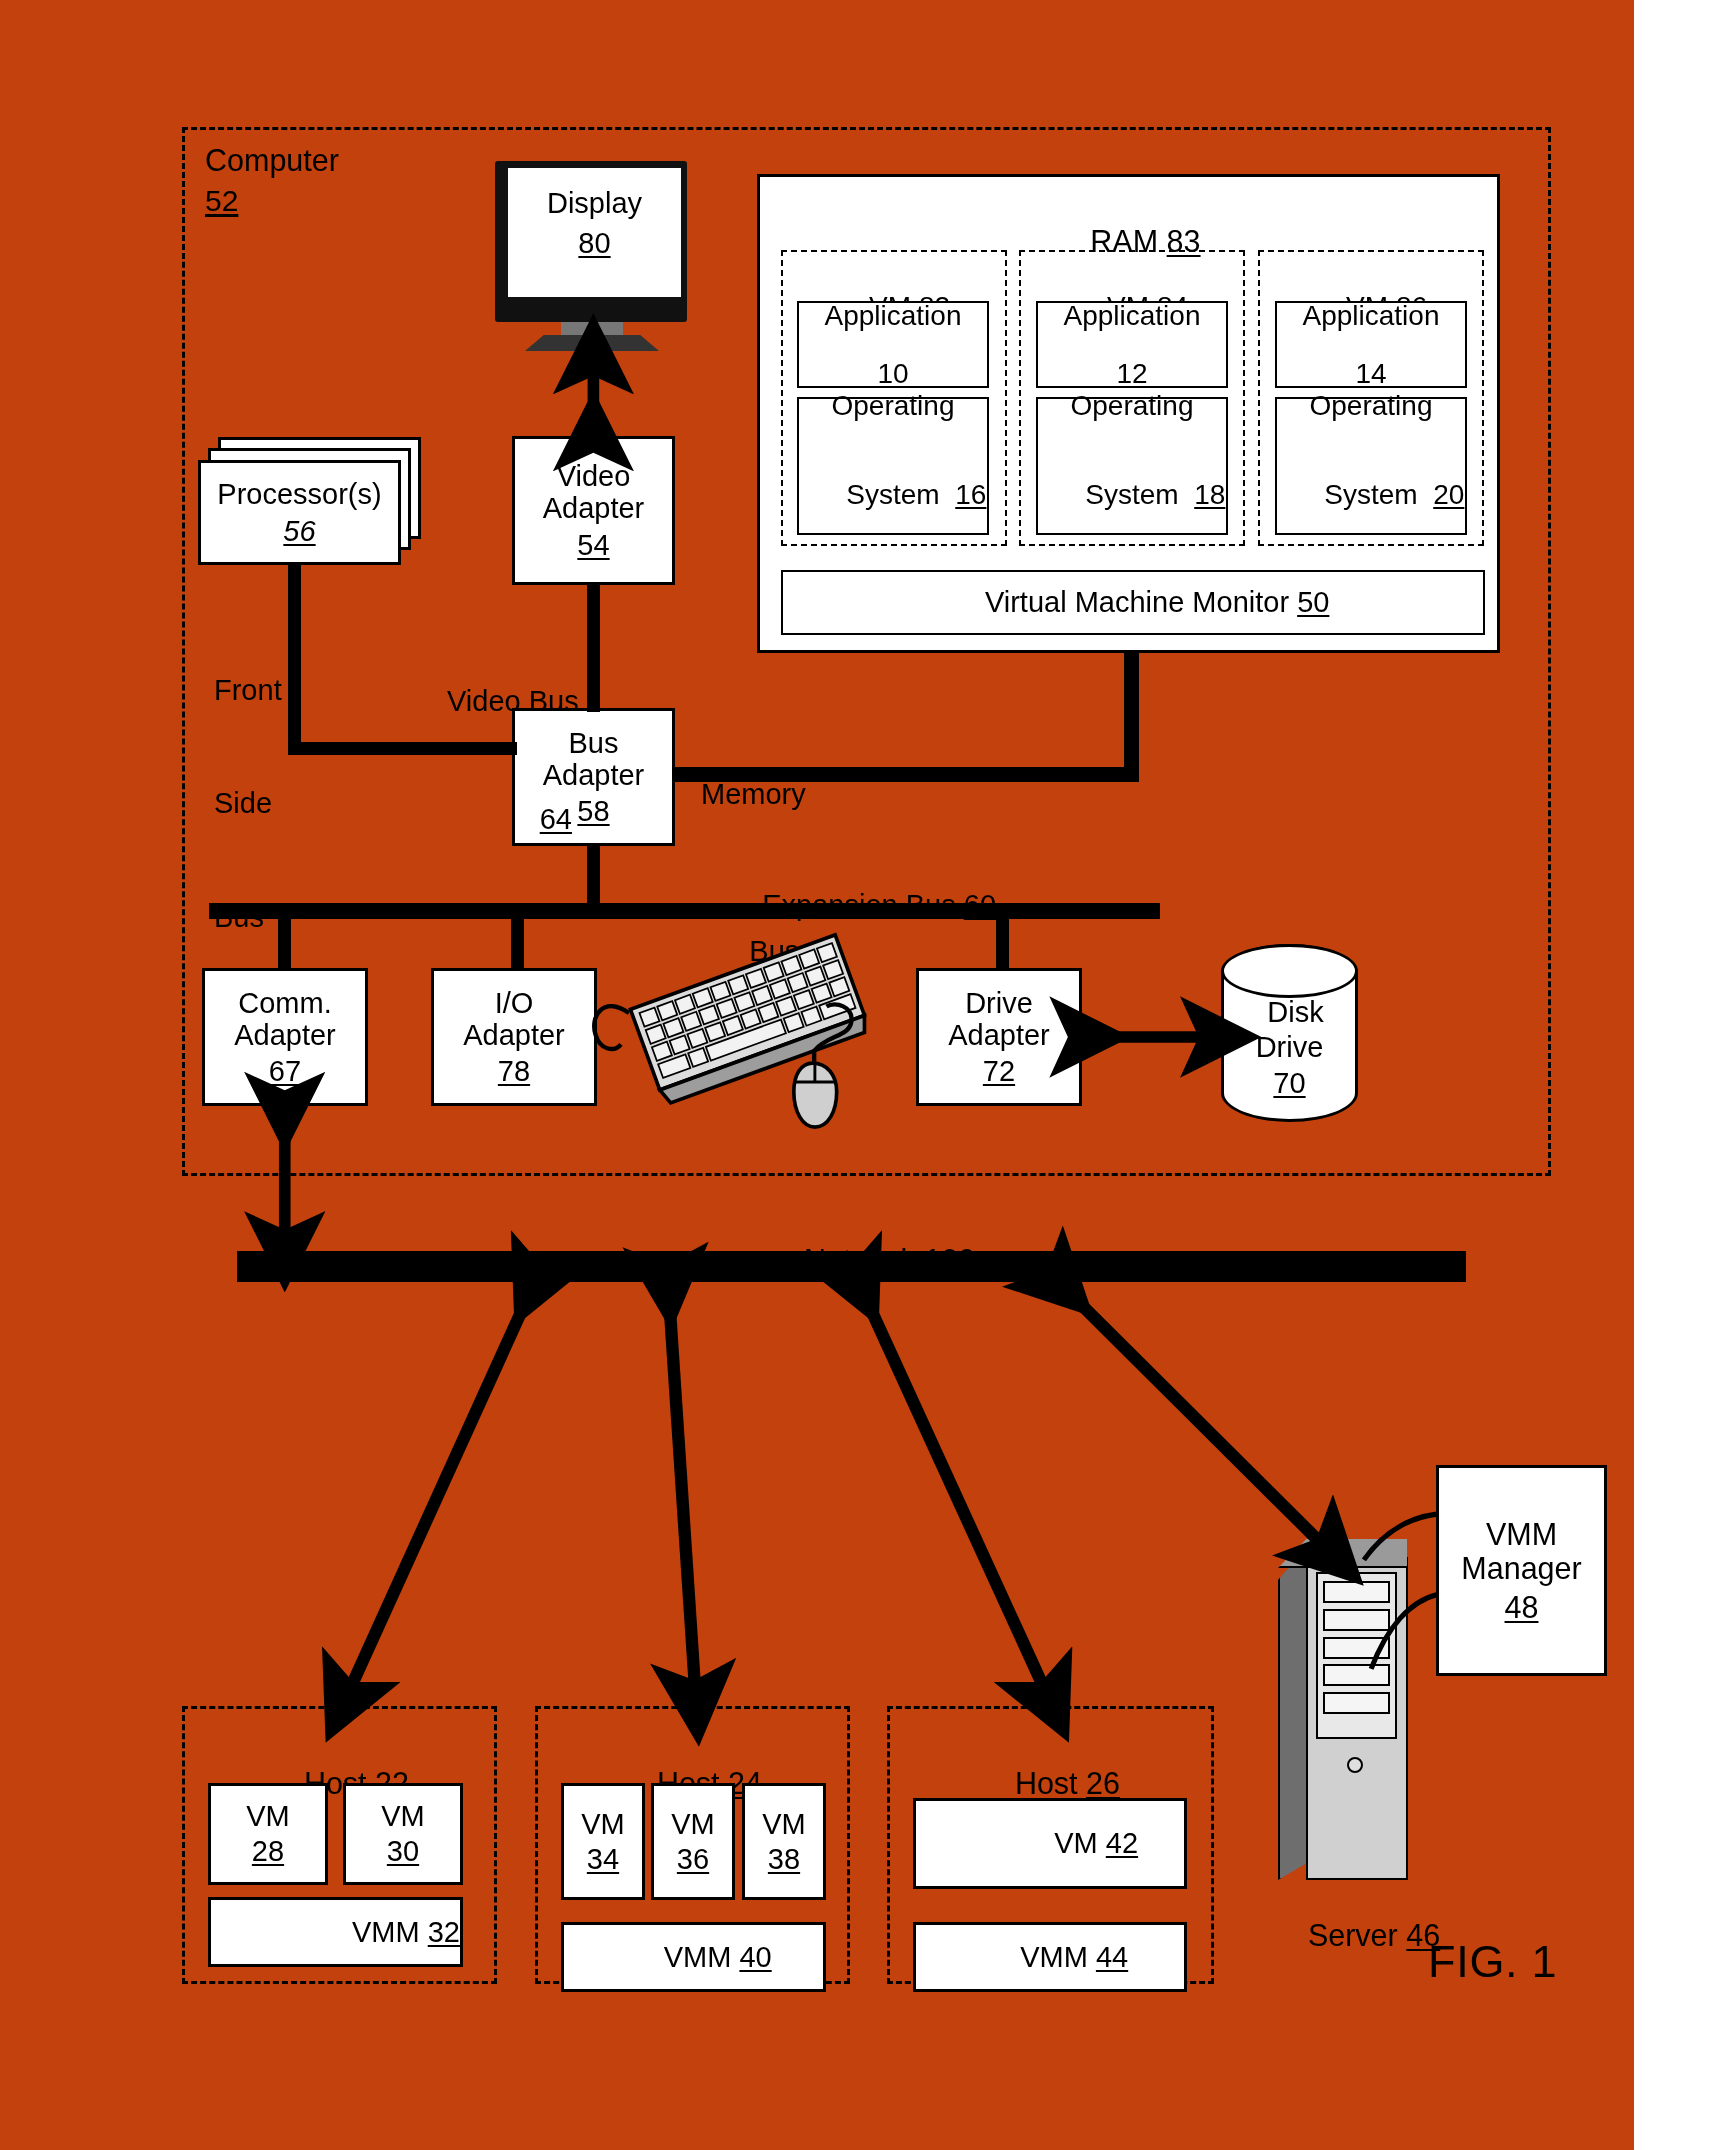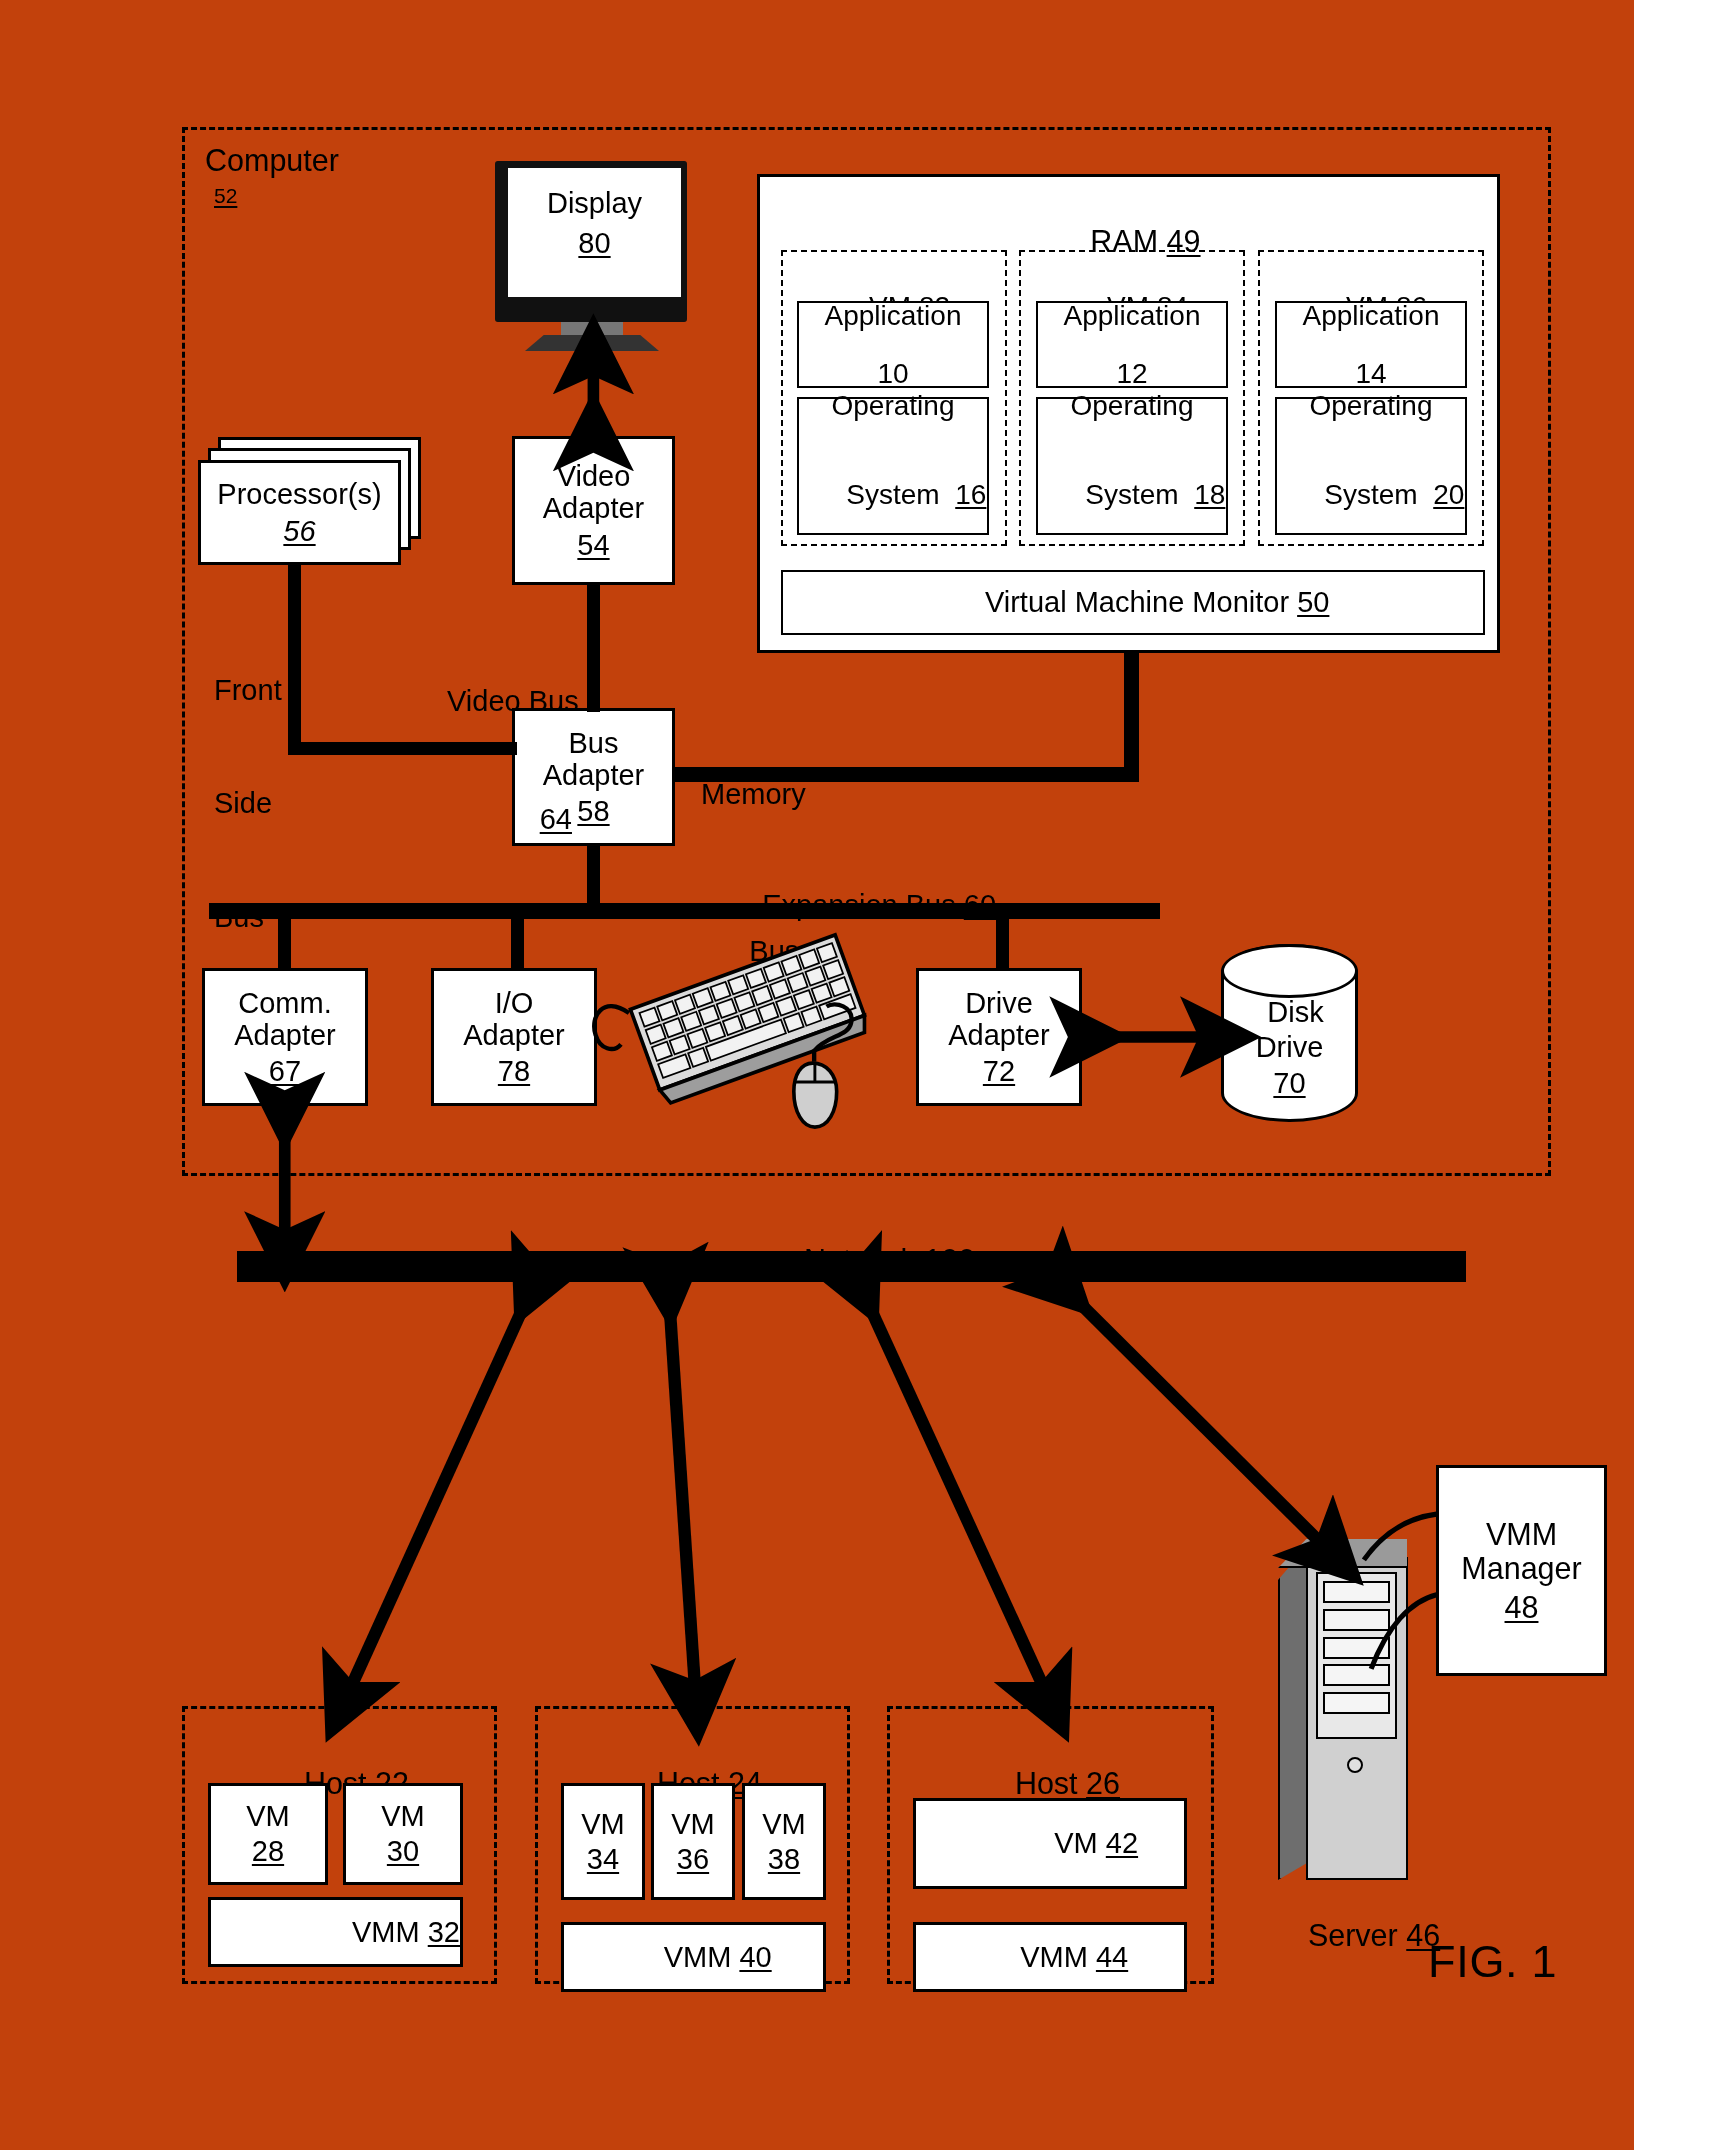--- a/index.html
+++ b/index.html
@@ -75,35 +75,35 @@
   }
 </style>
 </head>
 <body>
 
 <div id="canvas">
 
   <div class="dash" style="left:182px; top:127px; width:1369px; height:1049px;"></div>
 
   <div class="txt" style="left:205px; top:143px; font-size:30.5px;">Computer</div>
-  <div class="txt num" style="left:214px; top:184px; font-size:21px;text-decoration:underline;">52</div>
+  <div class="txt num" style="left:205px; top:184px; font-size:30px;text-decoration:underline;">52</div>
 
   <div class="abs" style="left:495px; top:161px; width:192px; height:161px; background:#111; border-radius:2.9px;"></div>
   <div class="abs" style="left:508px; top:168px; width:173px; height:129px; background:#fff;"></div>
 
   <div class="abs" style="left:561px; top:322px; width:62px; height:20.3px; background:#777;"></div>
   <div class="abs" style="left:525px; top:335px; width:134px; height:16px; background:#333;
               clip-path: polygon(14% 0%, 86% 0%, 100% 100%, 0% 100%);"></div>
 
   <div class="txt ctr" style="left:508px; top:187px; width:173px; font-size:29px;">Display</div>
   <div class="txt ctr num" style="left:508px; top:227px; width:173px; font-size:29px;">80</div>
 
   <div class="box" style="left:757px; top:174px; width:743px; height:479px; display:block;"></div>
   <div class="txt ctr" style="left:757px; top:190px; width:743px; font-size:30.5px;">
-    <span>RAM</span><span>&nbsp;</span><span class="num">49</span>
+    <span>RAM</span><span>&nbsp;</span><span class="num">83</span>
   </div>
 
   <div class="dash-fine" style="left:781px; top:250px; width:226px; height:296px;"></div>
   <div class="txt ctr" style="left:781px; top:260px; width:226px; font-size:28px;">
     <span>VM</span><span>&nbsp;</span><span class="num">82</span>
   </div>
   <div class="box thin" style="left:797px; top:301px; width:192px; height:87px;">
     <div class="txt" style="position:relative; font-size:28px;">Application</div>
     <div class="txt num" style="position:relative; font-size:28px; margin-top:4.4px;">10</div>
   </div>

